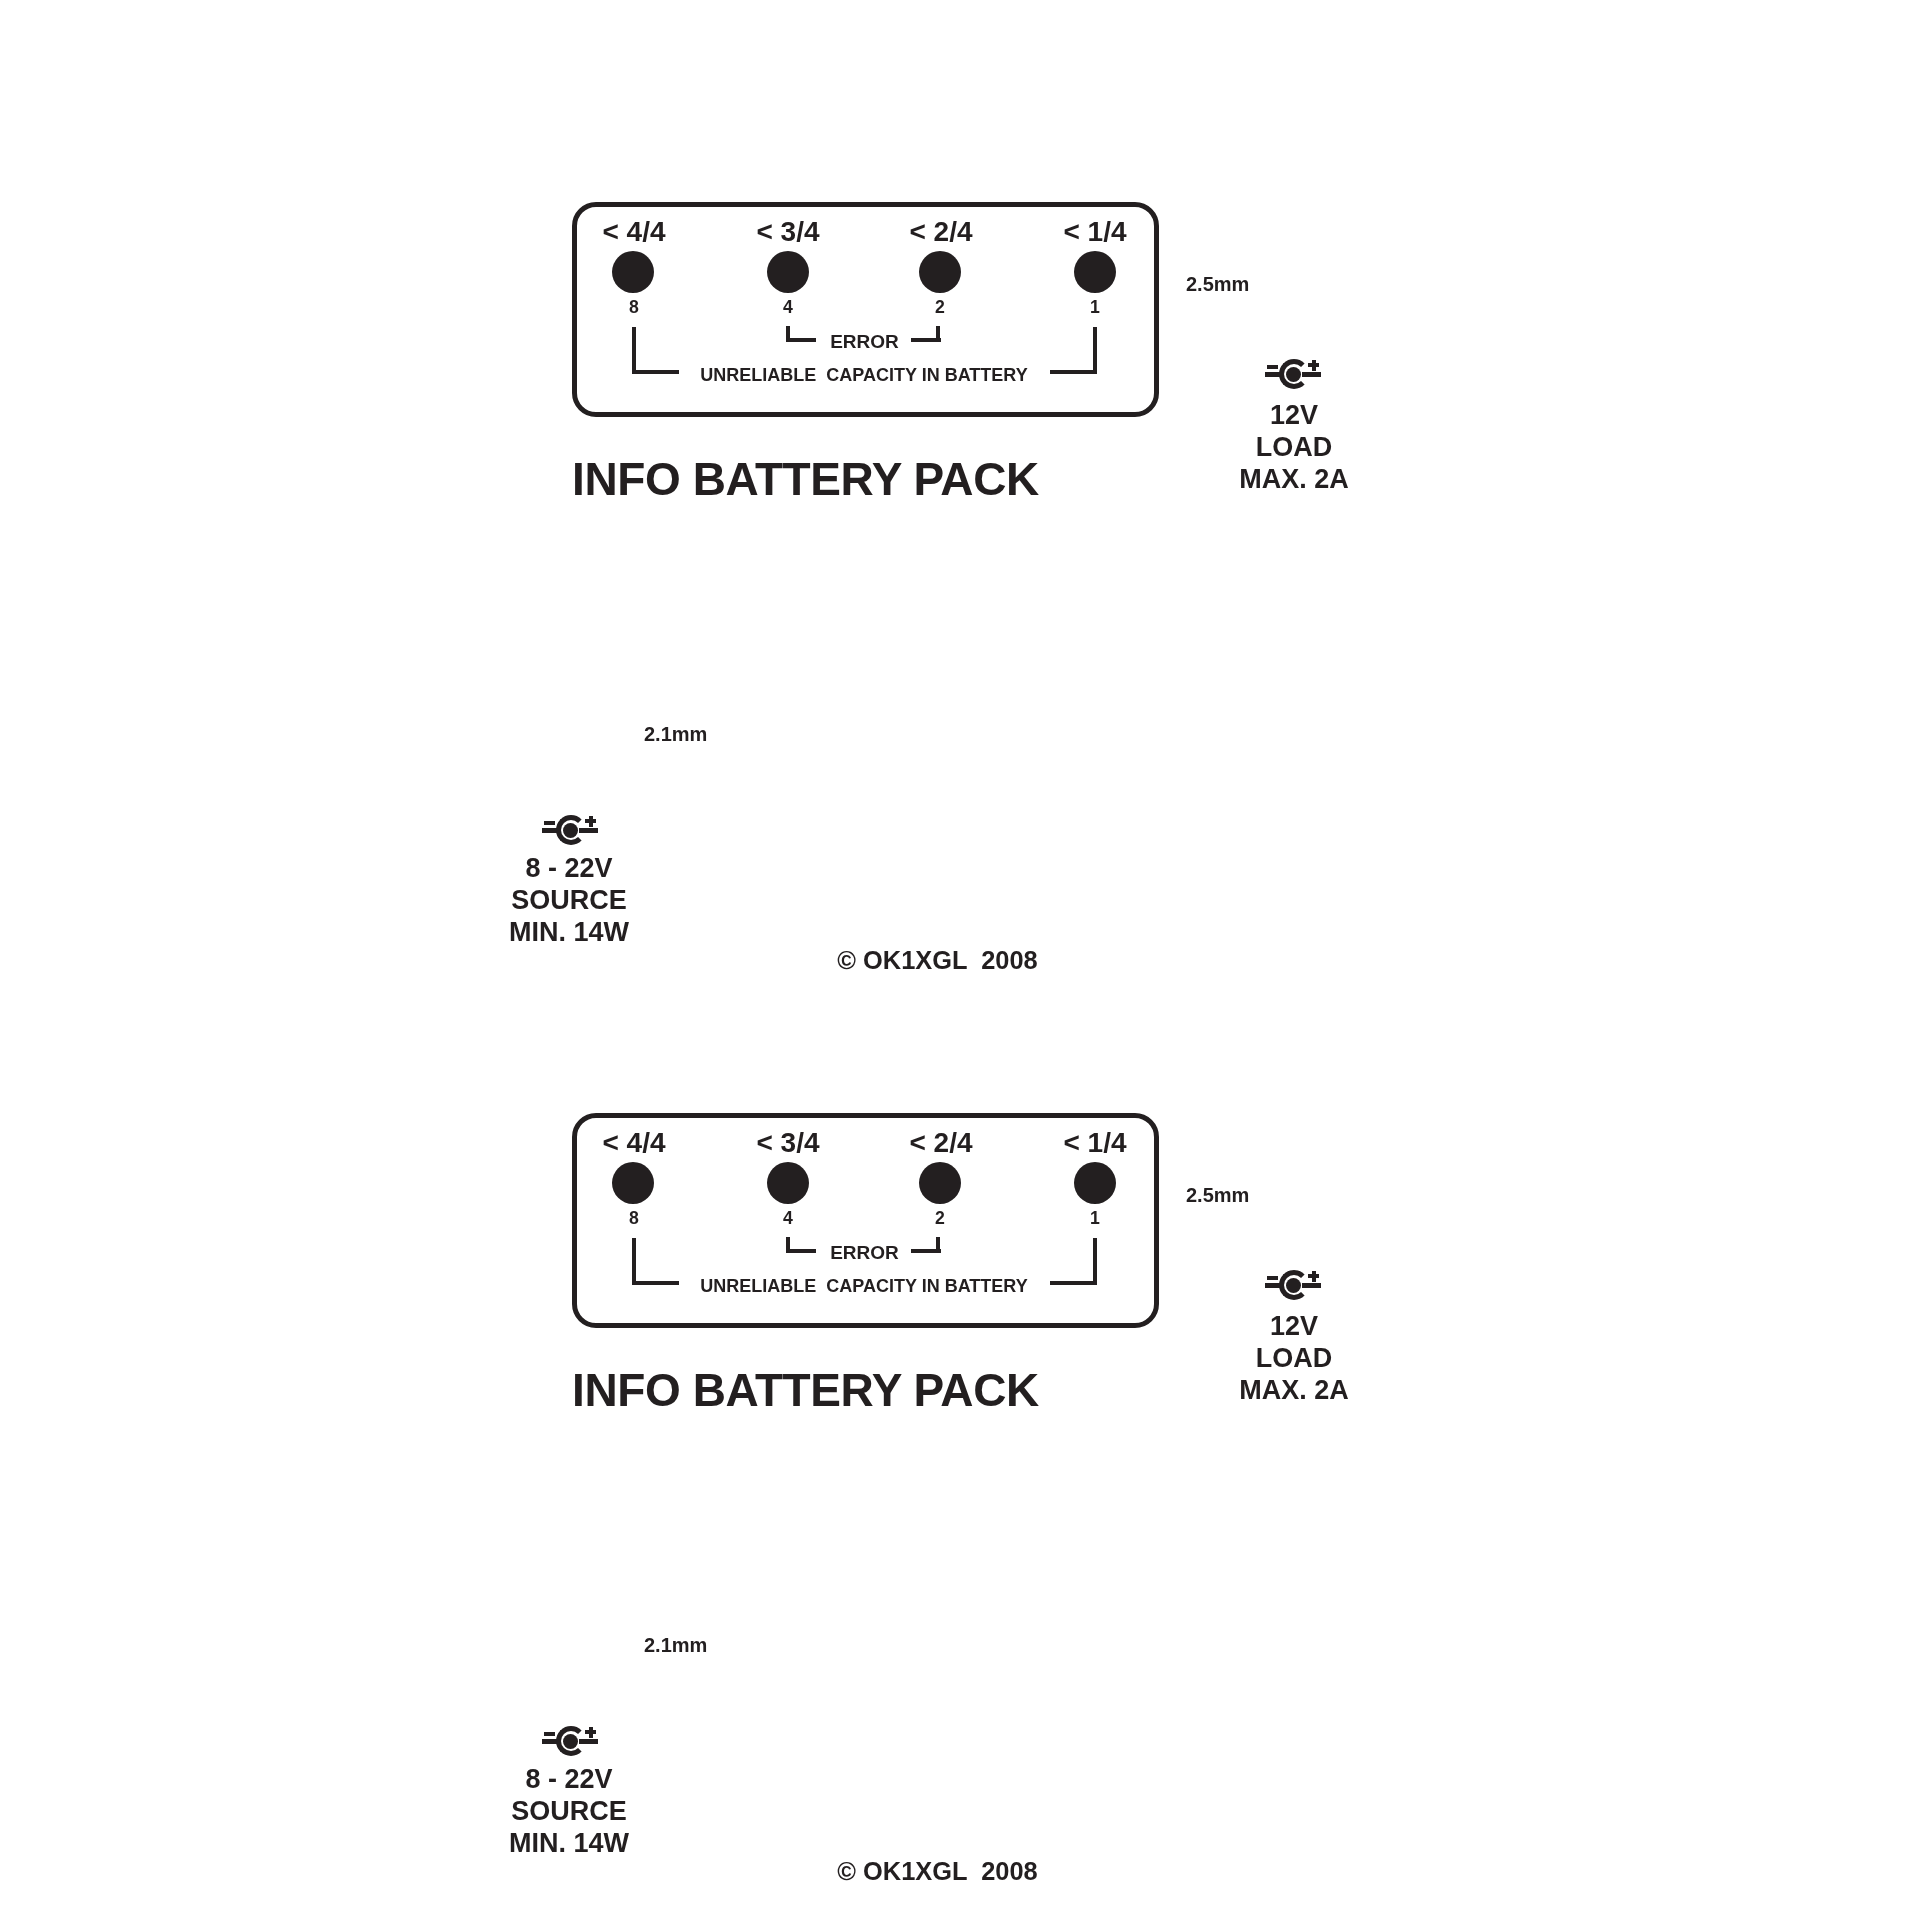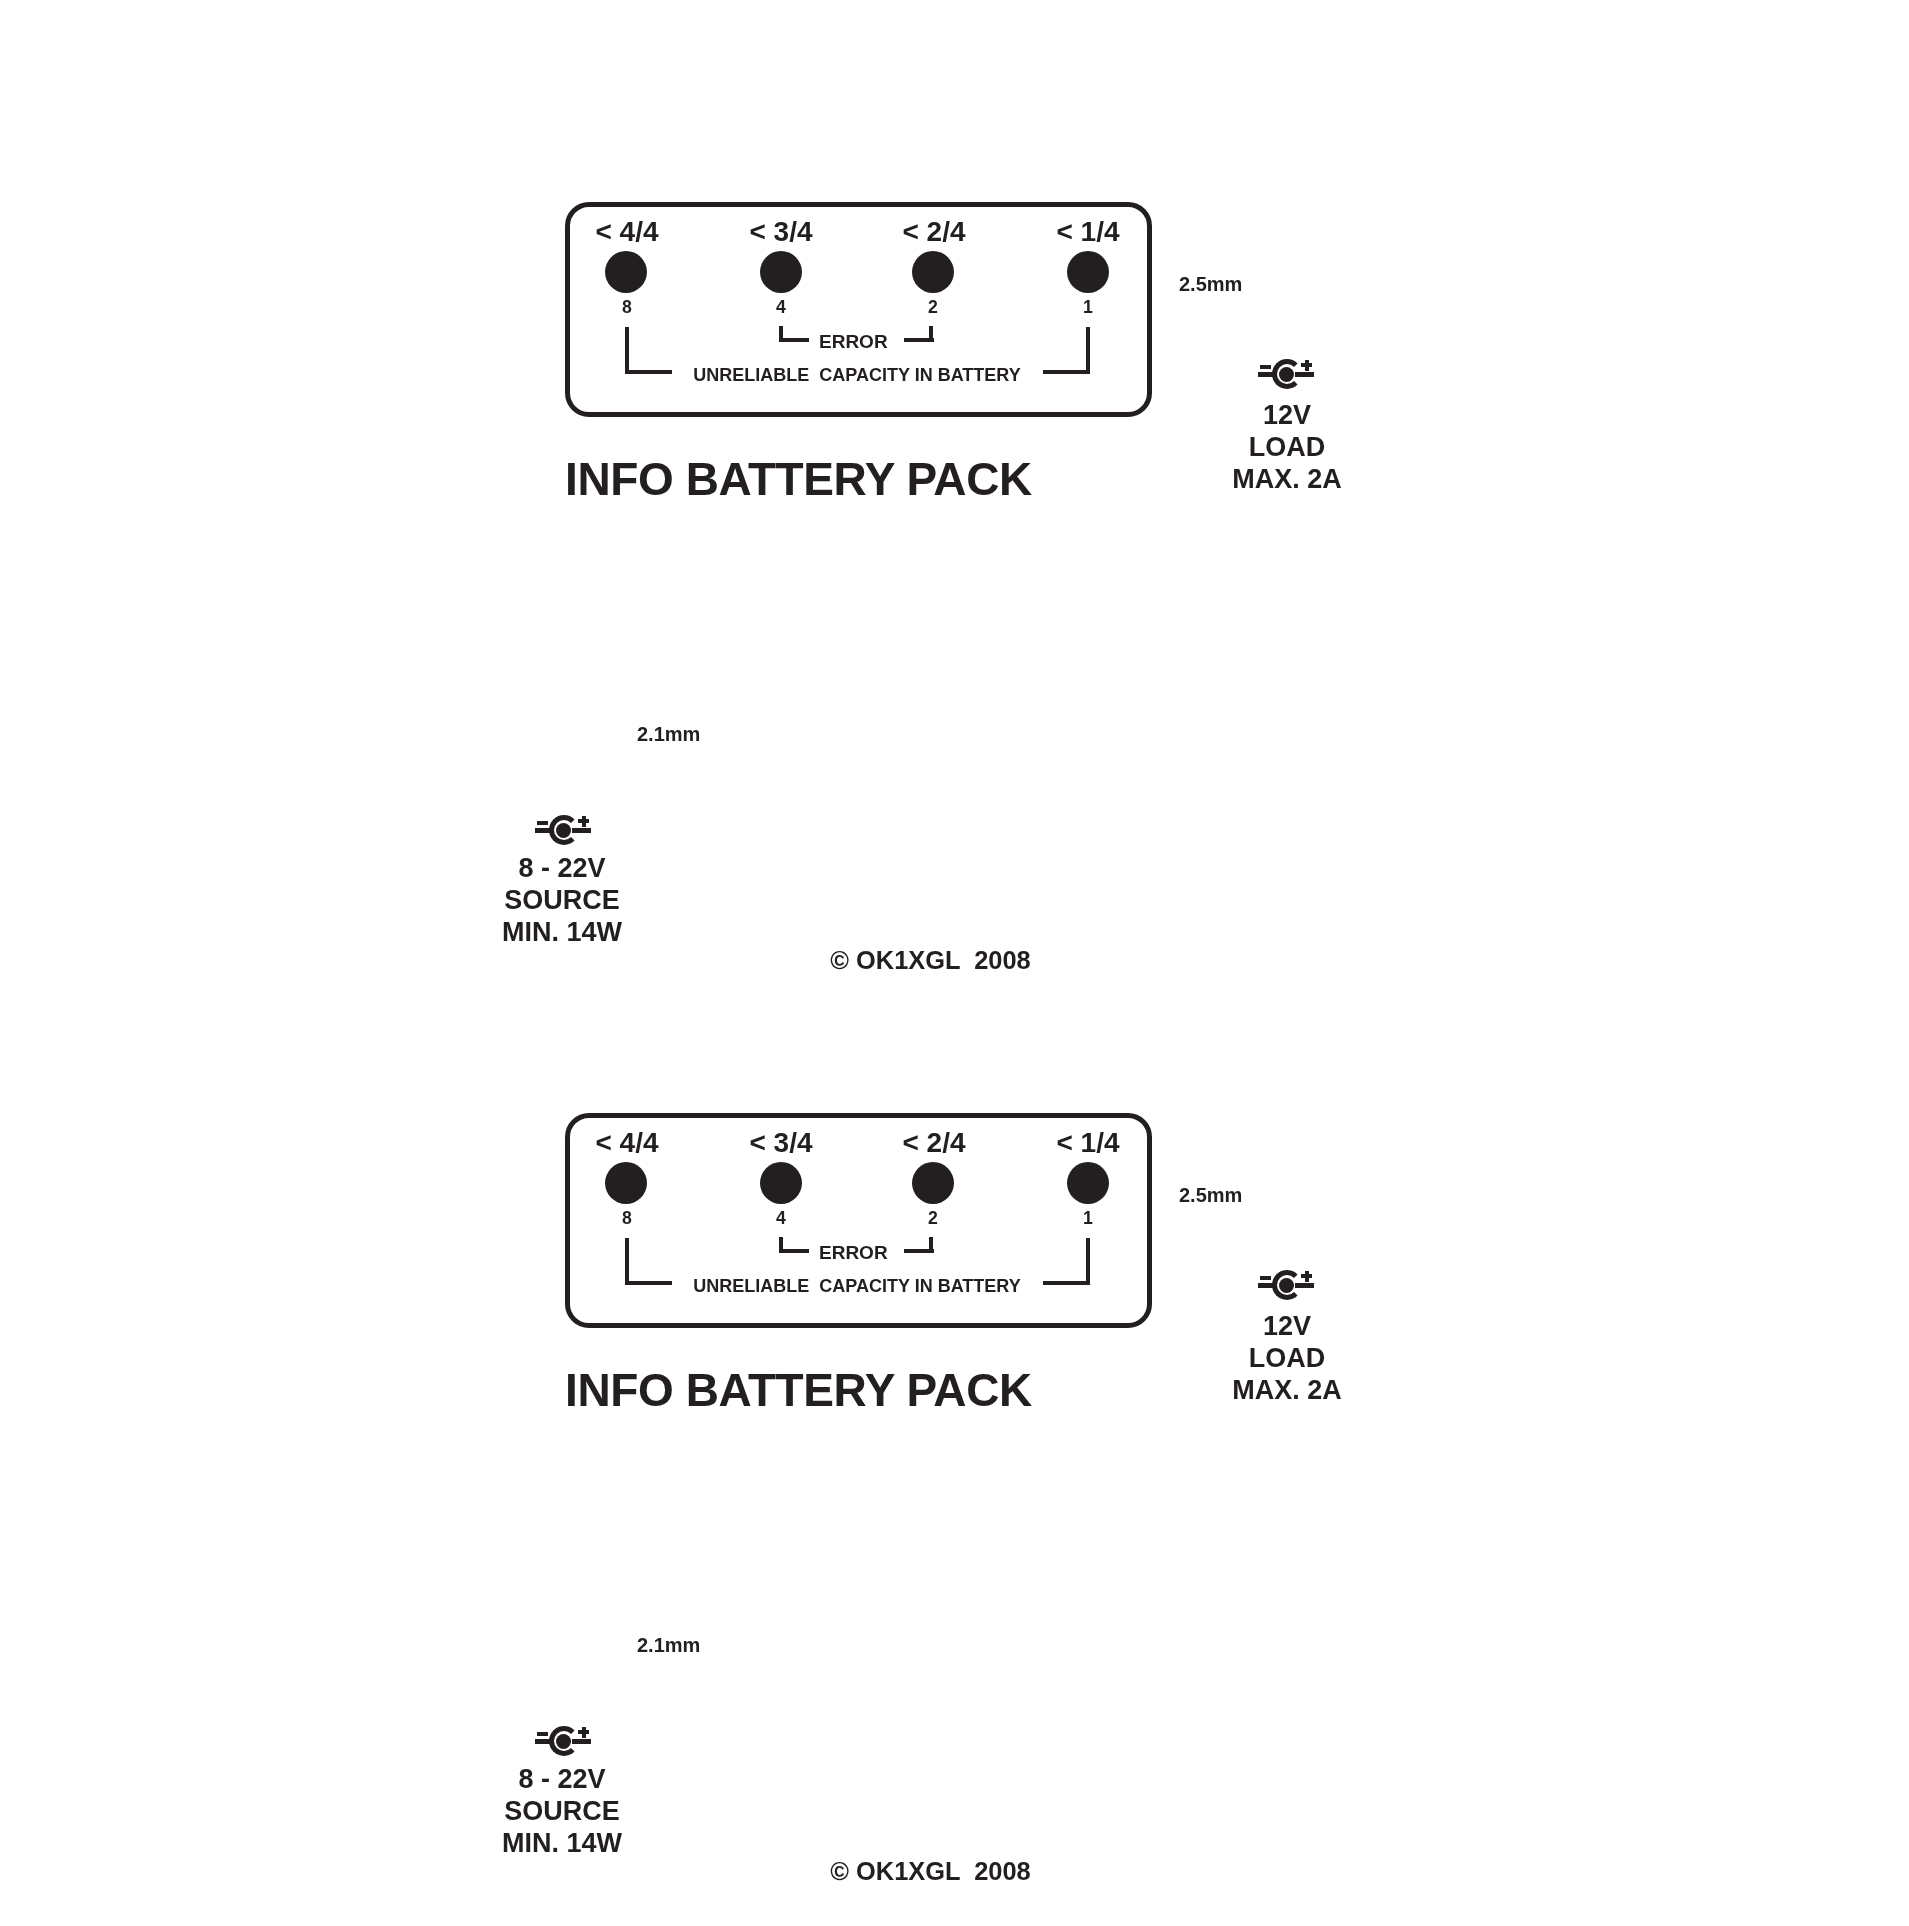--- a/index.html
+++ b/index.html
@@ -1,33 +1,33 @@
 <!DOCTYPE html>
 <html style="font-size:6.2px"><head>
 <meta charset="utf-8">
 <style>
   html,body{margin:0;padding:0;background:#ffffff;}
   .sheet{
     position:relative;width:1910px;height:2703px;background:#ffffff;
     font-family:"Liberation Sans",sans-serif;color:#231f20;font-weight:bold;
     overflow:hidden;
   }
-  .group{position:absolute;left:8px;width:1824px;height:847px;padding-left:26px;}
+  .group{position:absolute;left:15px;width:1824px;height:847px;padding-left:26px;}
   .box{
     position:absolute;left:557px;top:0;width:587px;height:215px;
     border:5.4px solid #231f20;border-radius:24px;box-sizing:border-box;background:#ffffff;
   }
   .lbl{position:absolute;top:10.8px;width:116px;text-align:center;font-size:28px;line-height:37px;white-space:nowrap;}
   .c1{left:561px}.c2{left:715px}.c3{left:868px}.c4{left:1022px}
   .led{position:absolute;top:49px;width:42px;height:42px;border-radius:50%;background:#231f20;}
   .d1{left:597px}.d2{left:752px}.d3{left:904px}.d4{left:1059px}
   .pin{position:absolute;top:95px;width:46px;text-align:center;font-size:17.7px;line-height:21.6px;}
   .p1{left:596px}.p2{left:750px}.p3{left:902px}.p4{left:1057px}
   .seg{position:absolute;background:#231f20;}
-  .errtxt{position:absolute;left:811px;top:129px;width:77px;text-align:left;font-size:19px;line-height:21px;white-space:nowrap;}
+  .errtxt{position:absolute;left:811px;top:129px;width:77px;text-align:center;font-size:19px;line-height:21px;white-space:nowrap;}
   .unrtxt{position:absolute;left:672px;top:163px;width:354px;text-align:center;font-size:18px;line-height:21.6px;white-space:pre;}
   .title{position:absolute;left:557px;top:252px;width:587px;text-align:left;font-size:46px;line-height:50px;letter-spacing:-0.4px;white-space:nowrap;}
   .mm{position:absolute;font-size:20px;line-height:21px;white-space:nowrap;}
   .mm-load{left:1171px;top:72px;}
   .mm-src{left:605px;top:522px;margin-left:24px;}
   .blk{position:absolute;width:154px;text-align:center;font-size:27px;white-space:nowrap;}
   .load-blk{left:1202px;top:197px;line-height:32px;}
   .src-blk{left:477px;top:650px;line-height:32px;}
   .copy{position:absolute;left:807px;top:746px;width:231px;text-align:center;font-size:25.4px;line-height:25.4px;white-space:pre;}
   .jack{position:absolute;width:58px;height:31px;}

